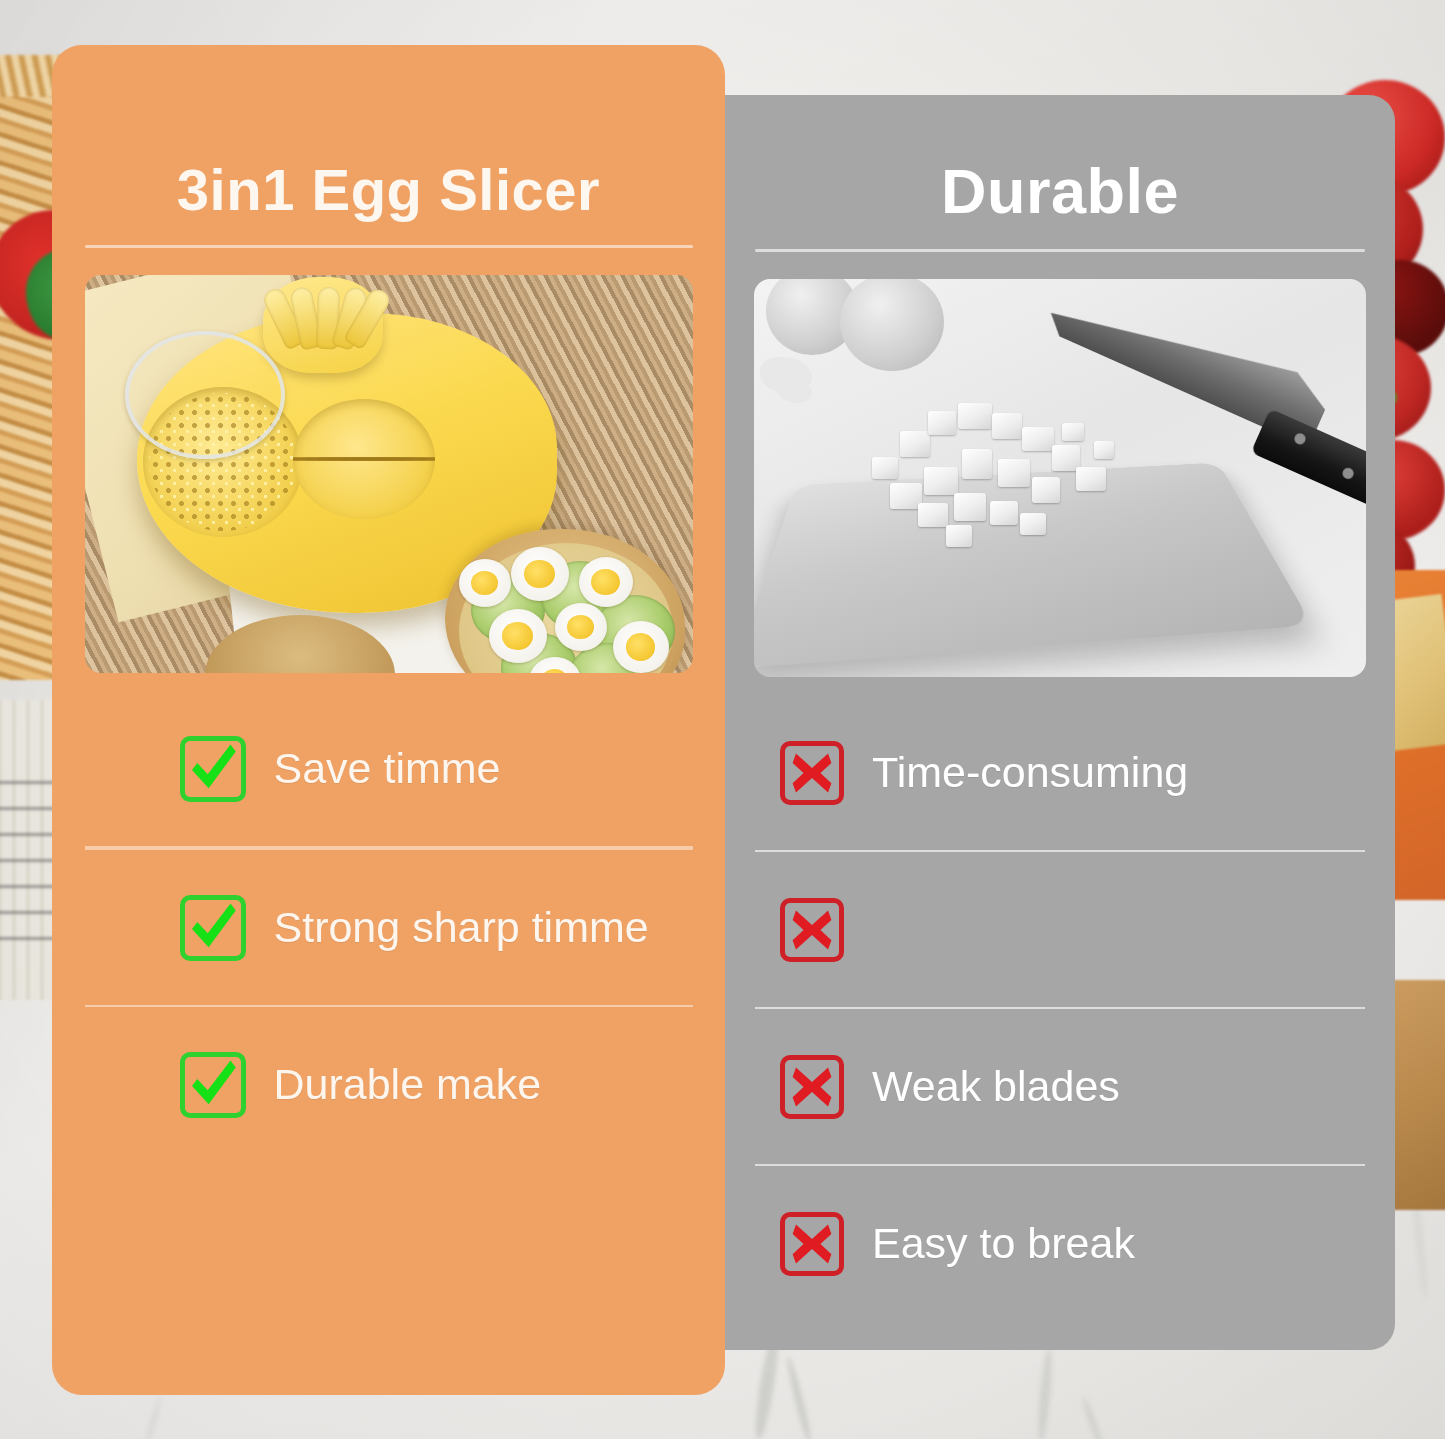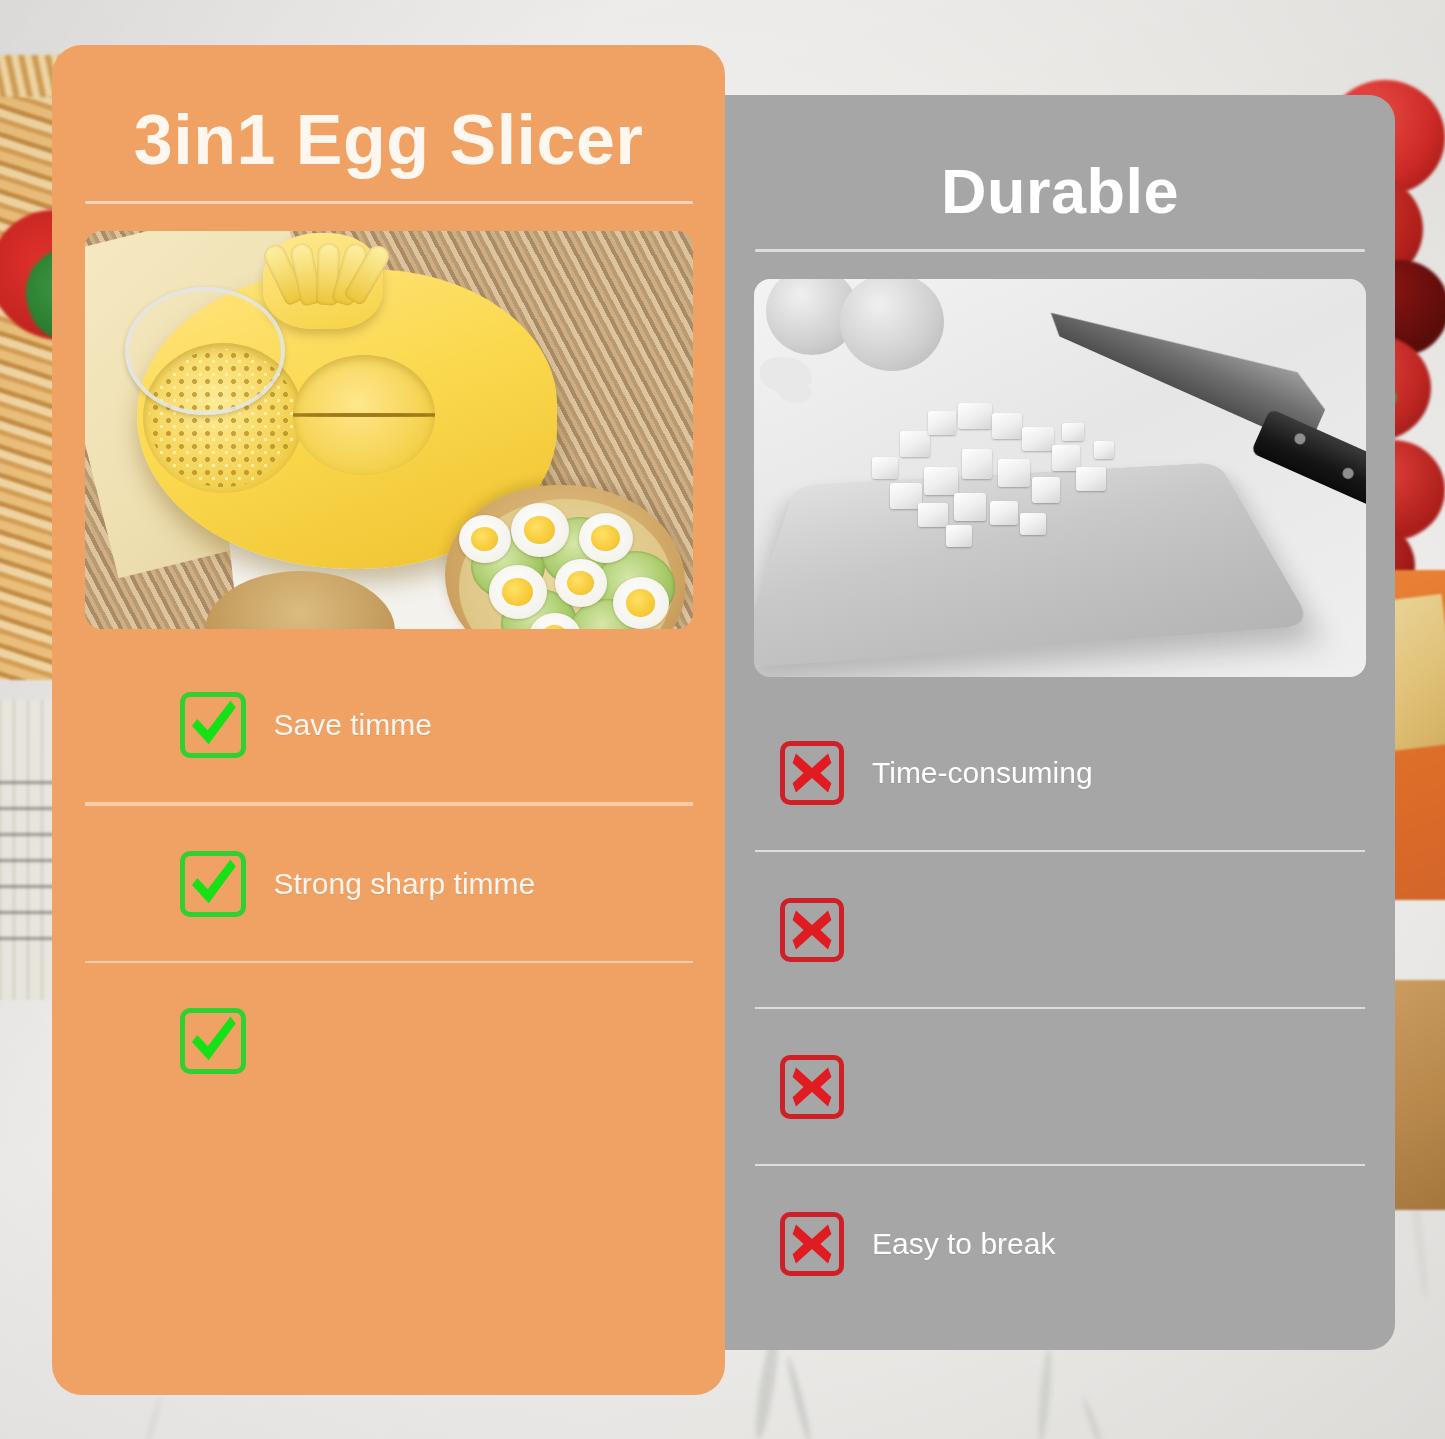--- a/index.html
+++ b/index.html
@@ -178,23 +178,23 @@
   }
 
   .panel-title {
     text-align: center;
     color: #fdf7f0;
     font-weight: bold;
     letter-spacing: 0.5px;
     white-space: nowrap;
   }
   .panel-good .panel-title {
-    font-size: 70px;
+    font-size: 58px;
     line-height: 1;
-    padding-top: 60px;
+    padding-top: 116px;
   }
   .panel-bad .panel-title {
     font-size: 63px;
     line-height: 1;
     padding-top: 65px;
     color: #ffffff;
   }
   .title-rule {
     height: 3px;
     border-radius: 2px;
@@ -456,21 +456,21 @@
     border: 5px solid #cf2027;
     border-radius: 10px;
     margin-left: 25px;
     width: 64px;
     height: 64px;
   }
   .mark svg { position: absolute; inset: 0; width: 100%; height: 100%; }
 
   .item-label {
     color: #ffffff;
-    font-size: 30px;
+    font-size: 43px;
     line-height: 1.05;
     white-space: nowrap;
     text-shadow: 0 1px 1px rgba(0,0,0,0.07);
   }
   .panel-good .item-label { color: #fdf6ee; }
 </style>
 </head>
 <body>
 
 <div id="stage">
@@ -565,20 +565,21 @@
         </span>
       </div>
       <div class="list-sep"></div>
 
       <div class="list-item">
         <span class="mark cross">
           <svg viewBox="0 0 64 64" aria-hidden="true">
             <path d="M13 9 L32 26 L51 9 L55 20 L42 32 L55 44 L51 55 L32 38 L13 55 L9 44 L22 32 L9 20 Z" fill="#e01b22"></path>
           </svg>
         </span>
+        <span class="item-label">Weak blades</span>
       </div>
       <div class="list-sep"></div>
 
       <div class="list-item">
         <span class="mark cross">
           <svg viewBox="0 0 64 64" aria-hidden="true">
             <path d="M13 9 L32 26 L51 9 L55 20 L42 32 L55 44 L51 55 L32 38 L13 55 L9 44 L22 32 L9 20 Z" fill="#e01b22"></path>
           </svg>
         </span>
         <span class="item-label">Easy to break</span>
@@ -663,17 +664,18 @@
         <span class="item-label">Strong sharp timme</span>
       </div>
       <div class="list-sep"></div>
 
       <div class="list-item">
         <span class="mark check">
           <svg viewBox="0 0 64 64" aria-hidden="true">
             <path d="M8 33 L14 25 L26 38 L52 4 L58 12 L27 54 Z" fill="#16e016"></path>
           </svg>
         </span>
+        <span class="item-label">Durable make</span>
       </div>
     </div>
   </div>
 
 </div>
 
 </body></html>

